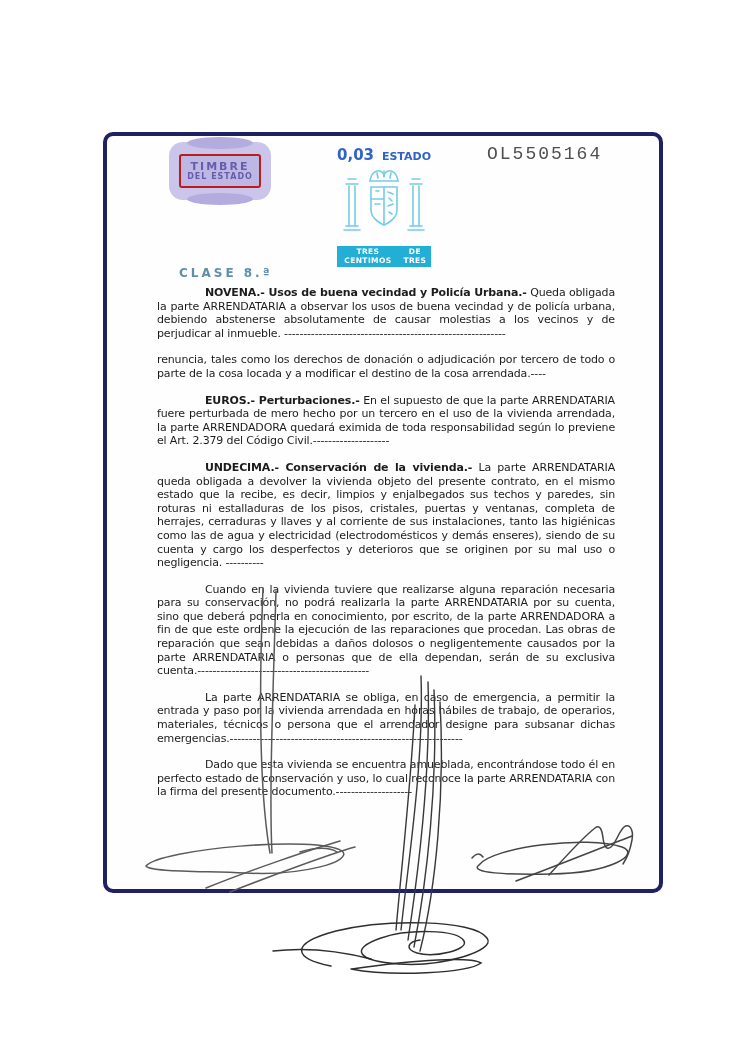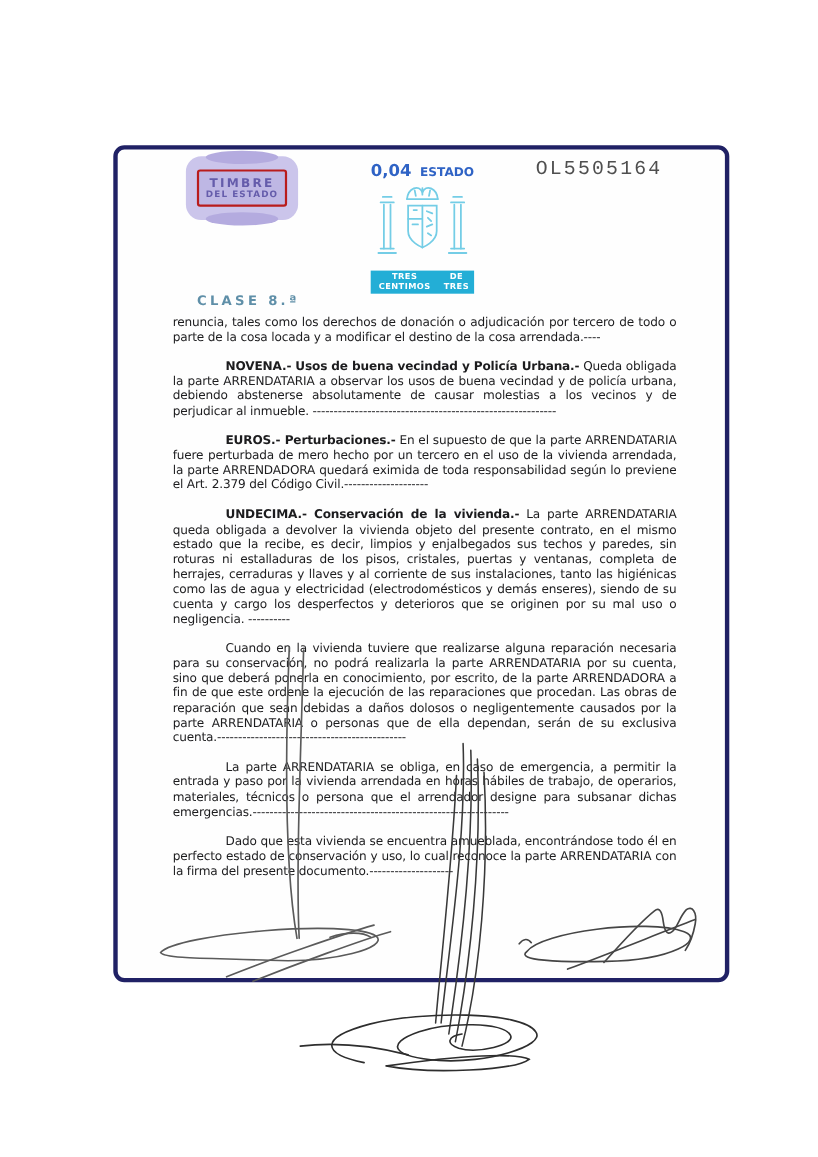--- a/index.html
+++ b/index.html
@@ -72,21 +72,21 @@
 
     <div class="emblem">
       <div class="emblem-inner">
         <div class="emblem-l1">TIMBRE</div>
         <div class="emblem-l2">DEL ESTADO</div>
       </div>
     </div>
 
     <div class="stamp">
       <div class="stamp-row">
-        <span class="stamp-value">0,04</span>
+        <span class="stamp-value">0,03</span>
         <span class="stamp-currency">ESTADO</span>
       </div>
       <svg class="arms" width="90" height="82" viewBox="0 0 90 82">
         <g fill="none" stroke="#74cde6" stroke-width="1.6" stroke-linecap="round">
 
           <path d="M31,17 C32,7 42,3 45,11 C48,3 58,7 59,17"></path>
           <path d="M31,17 L59,17"></path>
           <path d="M38,9 L39,14 M45,7 L45,13 M52,9 L51,14"></path>
 
           <path d="M32,23 L58,23 L58,46 C58,56 45,61 45,61 C45,61 32,56 32,46 Z"></path>
@@ -104,22 +104,22 @@
         <div>TRES CENTIMOS</div>
         <div>DE TRES</div>
       </div>
     </div>
 
     <div class="serial">OL5505164</div>
 
     <div class="clase">CLASE 8.ª</div>
 
     <div class="text-block">
+      <p class="para indent"><b>NOVENA.- Usos de buena vecindad y Policía Urbana.-</b><span> Queda obligada la parte ARRENDATARIA a observar los usos de buena vecindad y de policía urbana, debiendo abstenerse absolutamente de causar molestias a los vecinos y de perjudicar al inmueble. ----------------------------------------------------------</span></p>
       <p class="para"><b></b><span>renuncia, tales como los derechos de donación o adjudicación por tercero de todo o parte de la cosa locada y a modificar el destino de la cosa arrendada.----</span></p>
-      <p class="para indent"><b>NOVENA.- Usos de buena vecindad y Policía Urbana.-</b><span> Queda obligada la parte ARRENDATARIA a observar los usos de buena vecindad y de policía urbana, debiendo abstenerse absolutamente de causar molestias a los vecinos y de perjudicar al inmueble. ----------------------------------------------------------</span></p>
       <p class="para indent"><b>EUROS.- Perturbaciones.-</b><span> En el supuesto de que la parte ARRENDATARIA fuere perturbada de mero hecho por un tercero en el uso de la vivienda arrendada, la parte ARRENDADORA quedará eximida de toda responsabilidad según lo previene el Art. 2.379 del Código Civil.--------------------</span></p>
       <p class="para indent"><b>UNDECIMA.- Conservación de la vivienda.-</b><span> La parte ARRENDATARIA queda obligada a devolver la vivienda objeto del presente contrato, en el mismo estado que la recibe, es decir, limpios y enjalbegados sus techos y paredes, sin roturas ni estalladuras de los pisos, cristales, puertas y ventanas, completa de herrajes, cerraduras y llaves y al corriente de sus instalaciones, tanto las higiénicas como las de agua y electricidad (electrodomésticos y demás enseres), siendo de su cuenta y cargo los desperfectos y deterioros que se originen por su mal uso o negligencia. ----------</span></p>
       <p class="para indent"><b></b><span>Cuando en la vivienda tuviere que realizarse alguna reparación necesaria para su conservación, no podrá realizarla la parte ARRENDATARIA por su cuenta, sino que deberá ponerla en conocimiento, por escrito, de la parte ARRENDADORA a fin de que este ordene la ejecución de las reparaciones que procedan. Las obras de reparación que sean debidas a daños dolosos o negligentemente causados por la parte ARRENDATARIA o personas que de ella dependan, serán de su exclusiva cuenta.---------------------------------------------</span></p>
       <p class="para indent"><b></b><span>La parte ARRENDATARIA se obliga, en caso de emergencia, a permitir la entrada y paso por la vivienda arrendada en horas hábiles de trabajo, de operarios, materiales, técnicos o persona que el arrendador designe para subsanar dichas emergencias.-------------------------------------------------------------</span></p>
       <p class="para indent"><b></b><span>Dado que esta vivienda se encuentra amueblada, encontrándose todo él en perfecto estado de conservación y uso, lo cual reconoce la parte ARRENDATARIA con la firma del presente documento.--------------------</span></p>
     </div>
   </div>
 
   <svg class="ink" width="744" height="1052" viewBox="0 0 744 1052">
 

